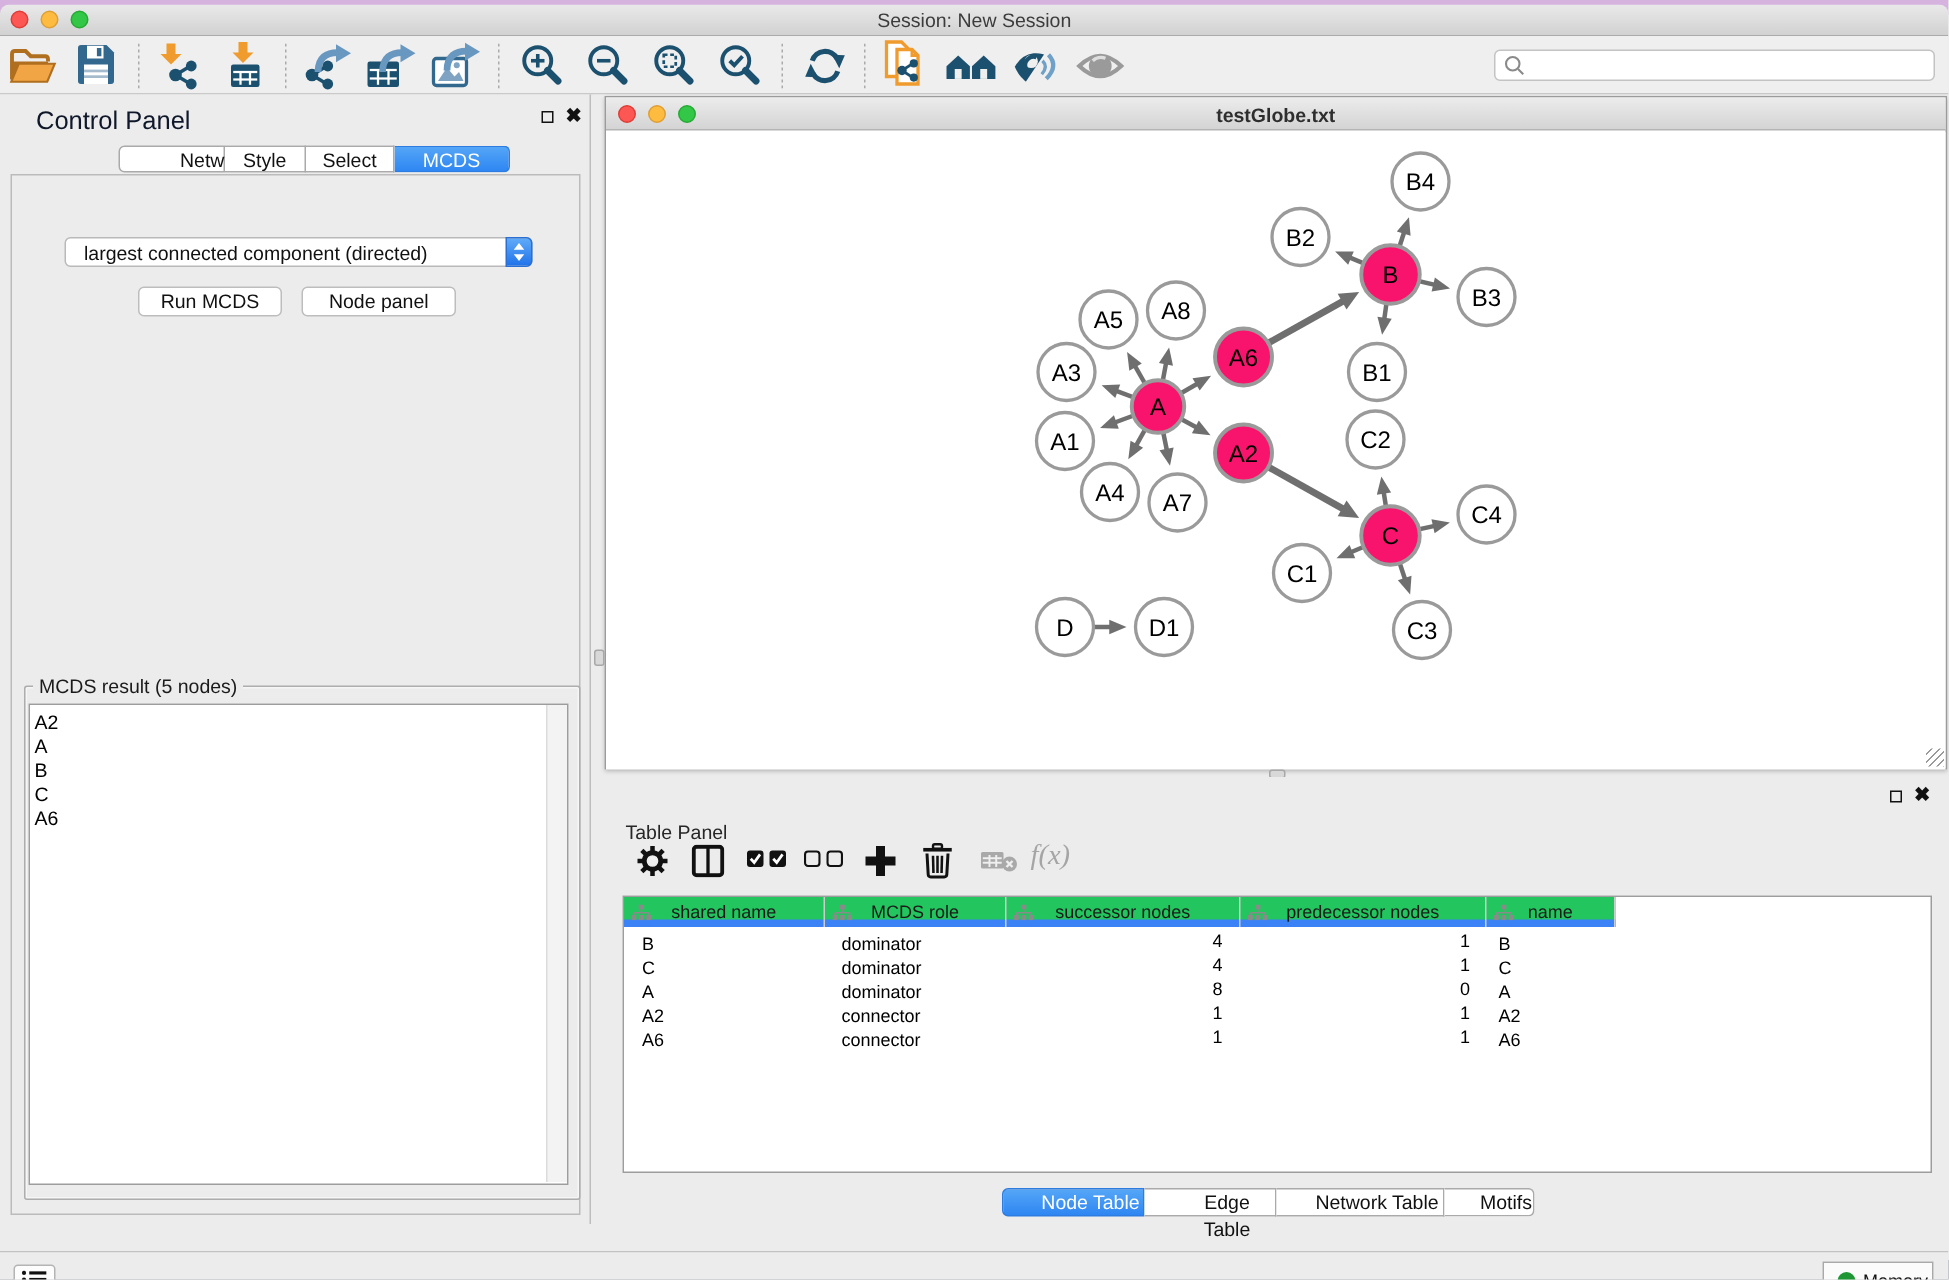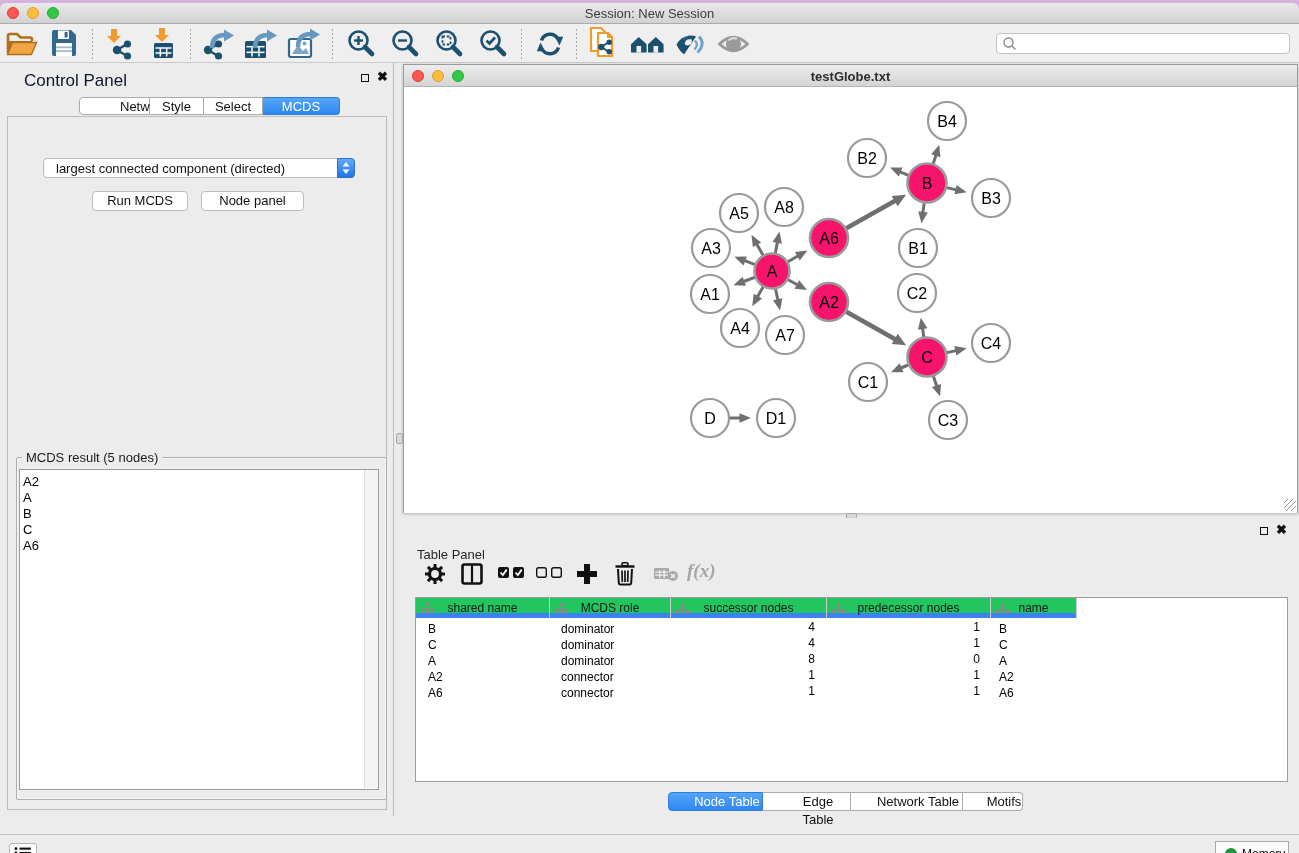--- a/index.html
+++ b/index.html
@@ -399,21 +399,21 @@
         </svg></div>
       <div class="abs" style="left:238px; top:16px;"><svg width="26" height="18" viewBox="0 0 26 18">
           <rect x="1" y="3" width="15" height="11" rx="1" fill="#a9a9a9"></rect>
           <rect x="2.2" y="6.5" width="12.6" height="1.3" fill="#efefef"></rect>
           <rect x="2.2" y="9.5" width="12.6" height="1.3" fill="#efefef"></rect>
           <rect x="6" y="5" width="1.3" height="8" fill="#efefef"></rect>
           <rect x="10.5" y="5" width="1.3" height="8" fill="#efefef"></rect>
           <circle cx="20" cy="11" r="5" fill="#a9a9a9"></circle>
           <path d="M18 9 L22 13 M22 9 L18 13" stroke="#efefef" stroke-width="1.6"></path>
         </svg></div>
-      <div class="abs" style="left:272px; top:11px;font-weight:bold;">
+      <div class="abs" style="left:272px; top:11px;">
         <div style="font-family:'Liberation Serif',serif; font-style:italic; font-size:19px; color:#a5a5a5;">f(x)</div>
       </div>
     </div>
   <div id="tablebox" class="abs">
     <div id="thead" class="abs">
         <div class="abs th" style="left:0px; width:134px;"><svg class="abs orgicon" style="left:5px;" width="13" height="11" viewBox="0 0 13 11">
             <rect x="4.8" y="0" width="3.4" height="3.2" fill="#8a8a8a"></rect>
             <line x1="6.5" y1="3" x2="6.5" y2="5.5" stroke="#8a8a8a" stroke-width="1.1"></line>
             <line x1="1.6" y1="5.5" x2="11.4" y2="5.5" stroke="#8a8a8a" stroke-width="1.1"></line>
             <line x1="1.6" y1="5.5" x2="1.6" y2="7" stroke="#8a8a8a" stroke-width="1.1"></line>

